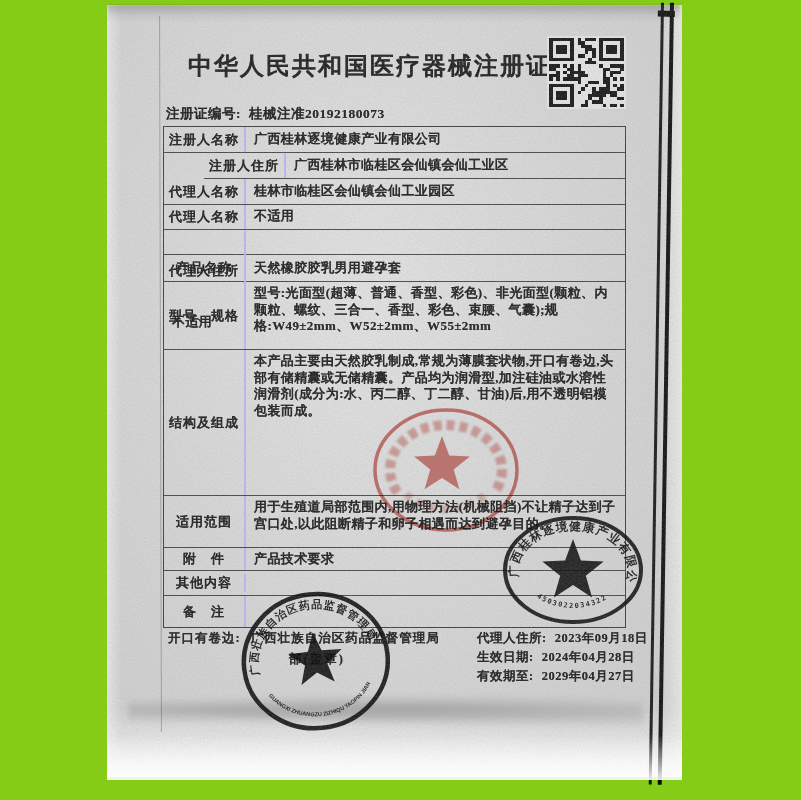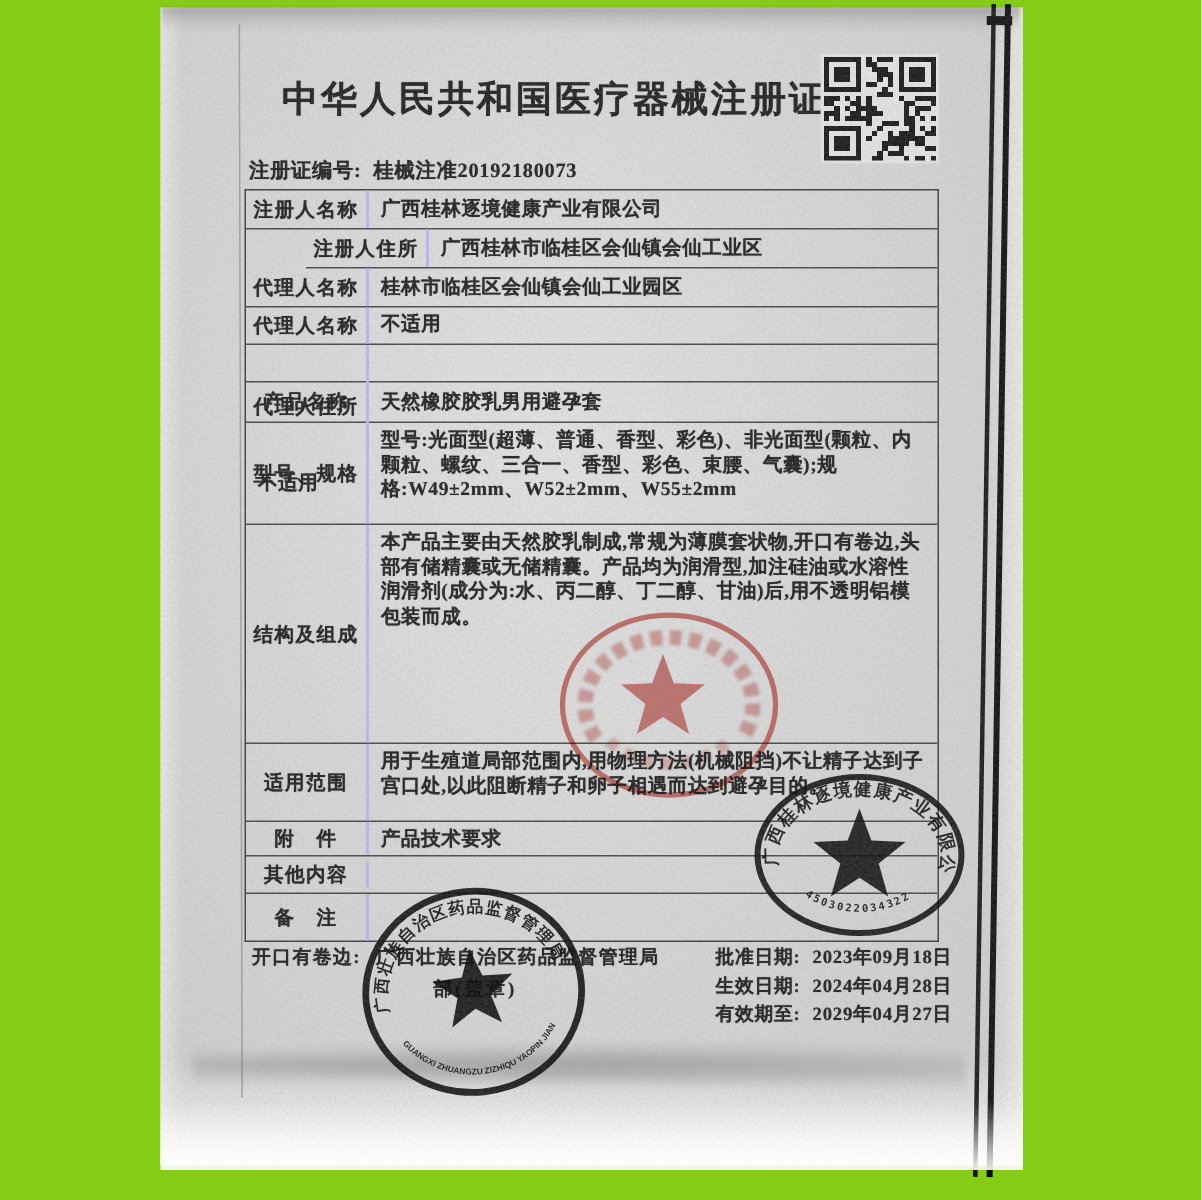--- a/index.html
+++ b/index.html
@@ -299,21 +299,21 @@
     </div>
   </div>
 
   <div class="approval-line ink">
     <span>开口有卷边:</span><span class="val">广西壮族自治区药品监督管理局</span>
   </div>
   <div class="seal-note ink">部(盖章)</div>
 
   <div class="dates-block ink">
     <div class="date-line">
-      <span>批准日期:</span><span class="val">2023年09月18日</span>
+      <span>代理人住所:</span><span class="val">2023年09月18日</span>
     </div>
     <div class="date-line">
       <span>生效日期:</span><span class="val">2024年04月28日</span>
     </div>
     <div class="date-line">
       <span>有效期至:</span><span class="val">2029年04月27日</span>
     </div>
   </div>
 
   <svg class="seal seal-red" width="160" height="140">

